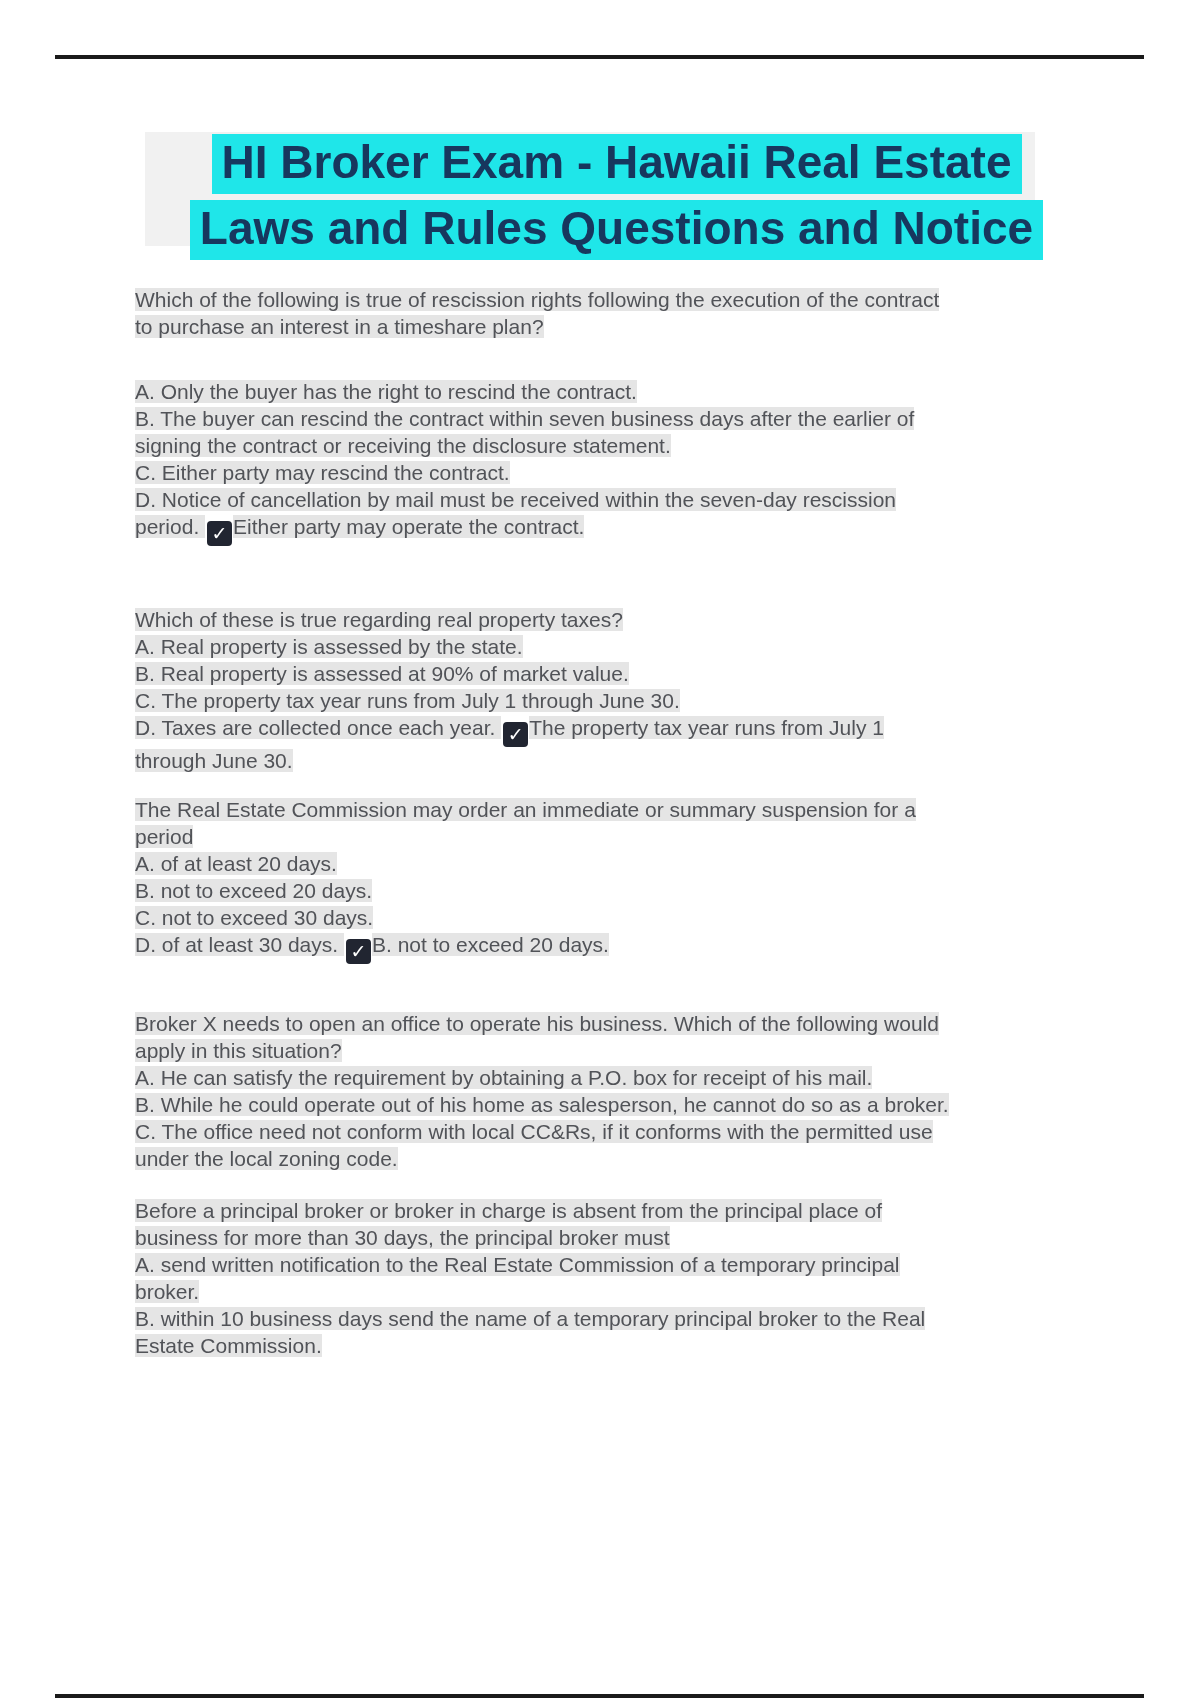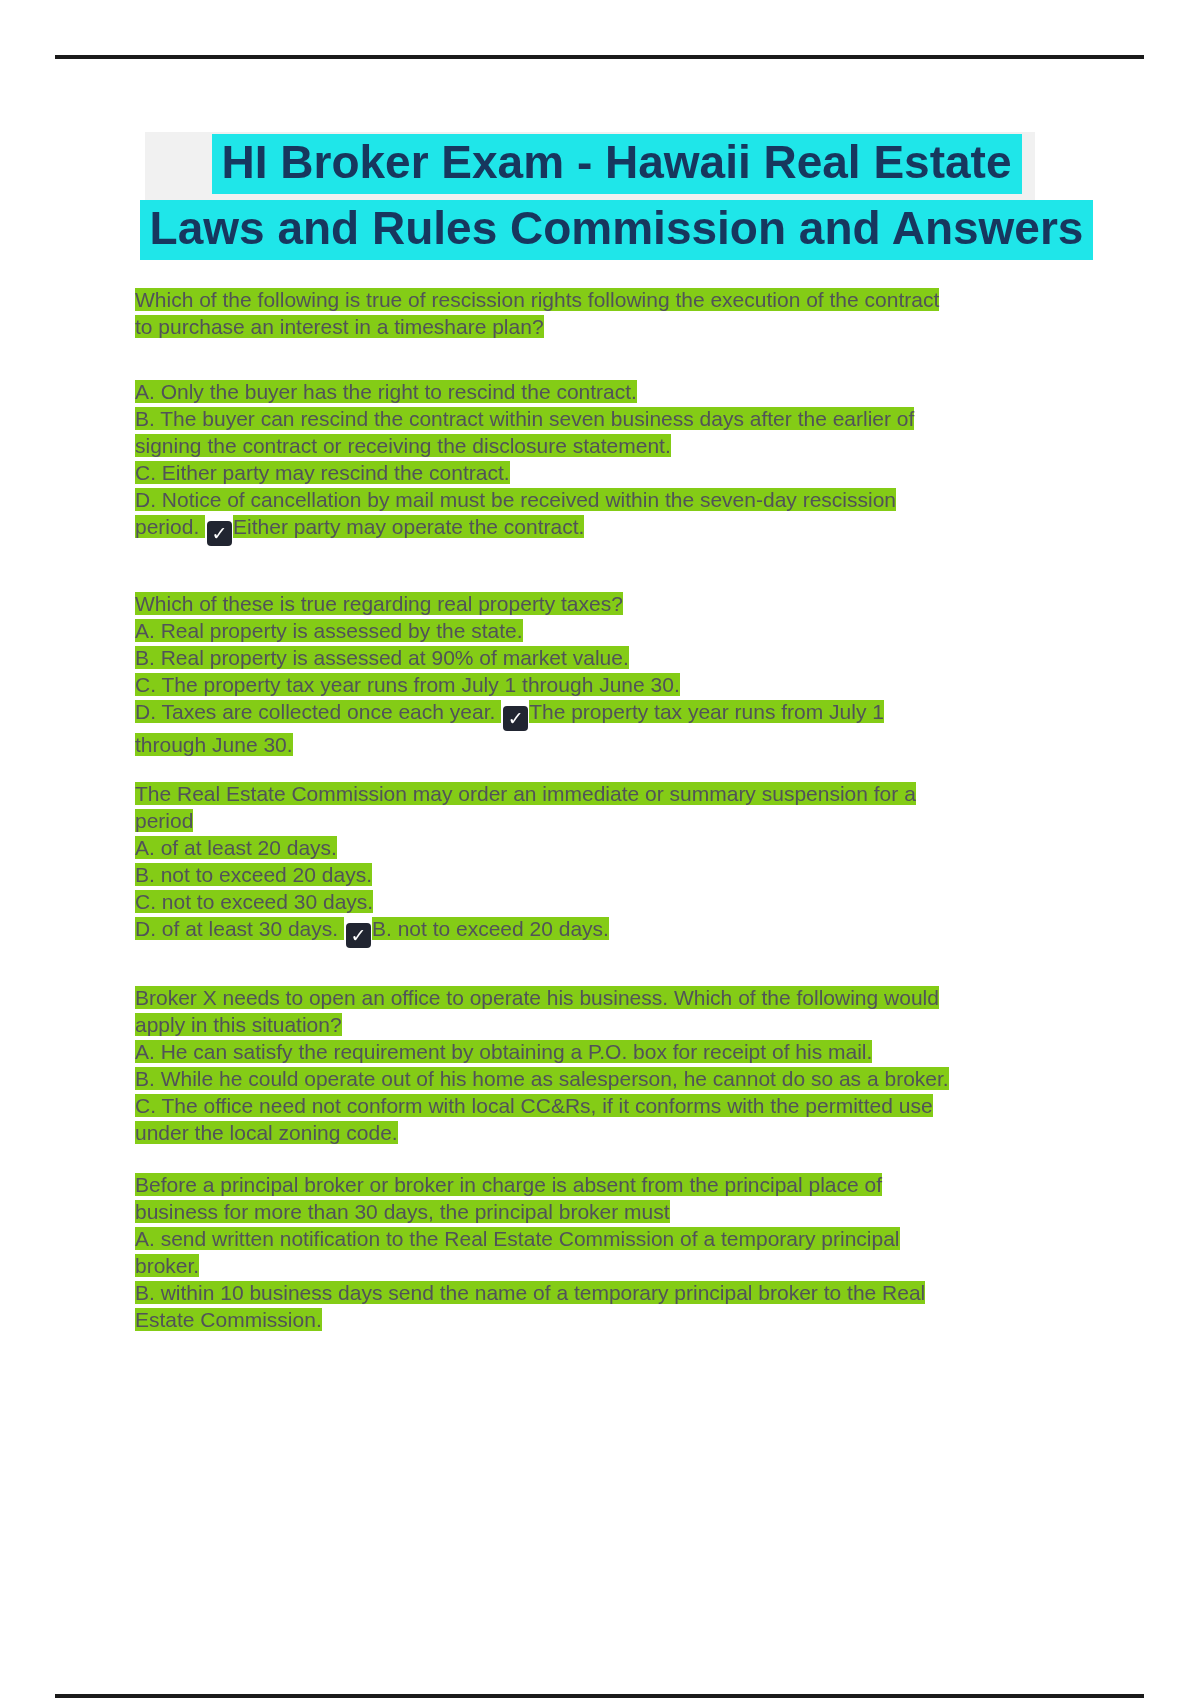--- a/index.html
+++ b/index.html
@@ -45,26 +45,26 @@
   .content {
     position: absolute;
     left: 135px; top: 286px;
     width: 968px;
     font-size: 21px;
     line-height: 27px;
     color: #515358;
   }
   .content p { white-space: pre-line; }
   .content p span.t {
-    background: #84cc16;
+    background: #e5e5e5;
   }
   .q-gap { margin-bottom: 38px; }
-  .block-q2 { margin-top: 44px; }
+  .block-q2 { margin-top: 60px; }
   .block-q3 { margin-top: 22px; }
-  .block-q4 { margin-top: 36px; }
+  .block-q4 { margin-top: 46px; }
   .block-q4d { margin-top: 10px; }
   .block-q5 { margin-top: 25px; }
 
   .checkbox {
     display: inline-block;
     width: 25px; height: 25px;
     background: #212531;
     border-radius: 4px;
     color: #ffffff;
     font-size: 19px;
@@ -79,21 +79,21 @@
 <body>
 
 <div class="rule rule-top"></div>
 
 <div class="title-wrap">
   <div class="title-backdrop"></div>
   <div class="title-line">
     <span>HI Broker Exam - Hawaii Real Estate</span>
   </div>
   <div class="title-line">
-    <span>Laws and Rules Commission and Answers</span>
+    <span>Laws and Rules Questions and Notice</span>
   </div>
 </div>
 
 <div class="content">
 
   <div>
     <p class="q-gap"><span class="t">Which of the following is true of rescission rights following the execution of the contract
 to purchase an interest in a timeshare plan?</span></p>
     <p><span class="t">A. Only the buyer has the right to rescind the contract.
 B. The buyer can rescind the contract within seven business days after the earlier of

